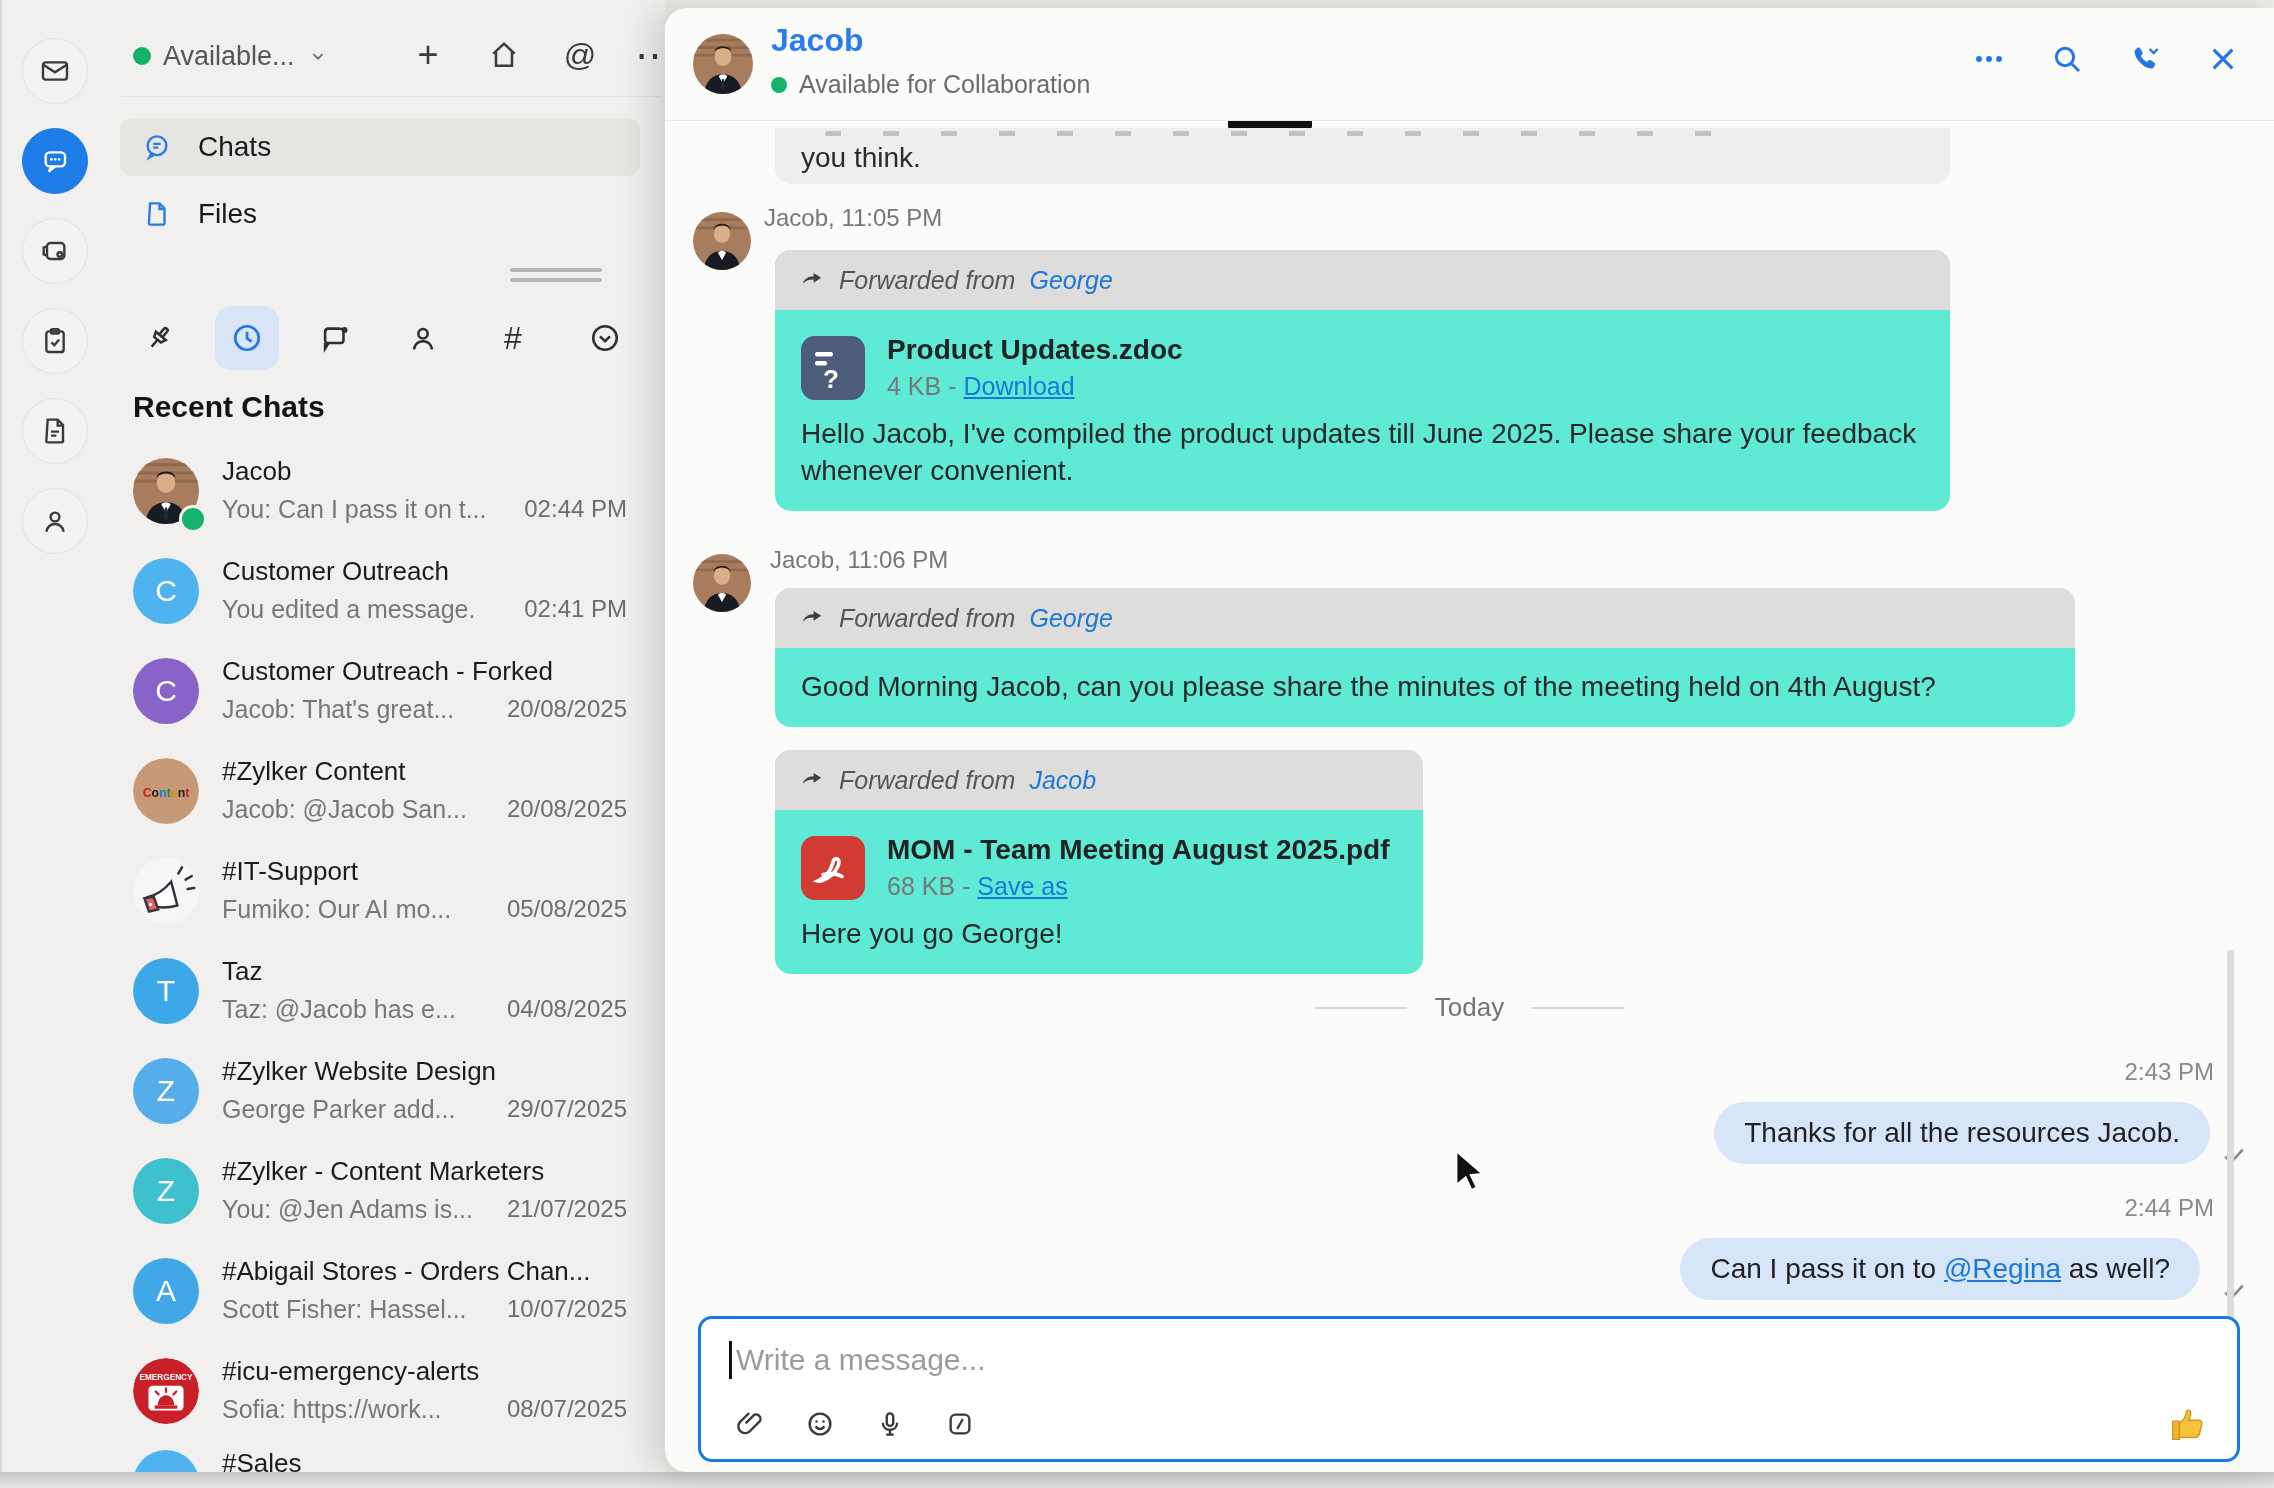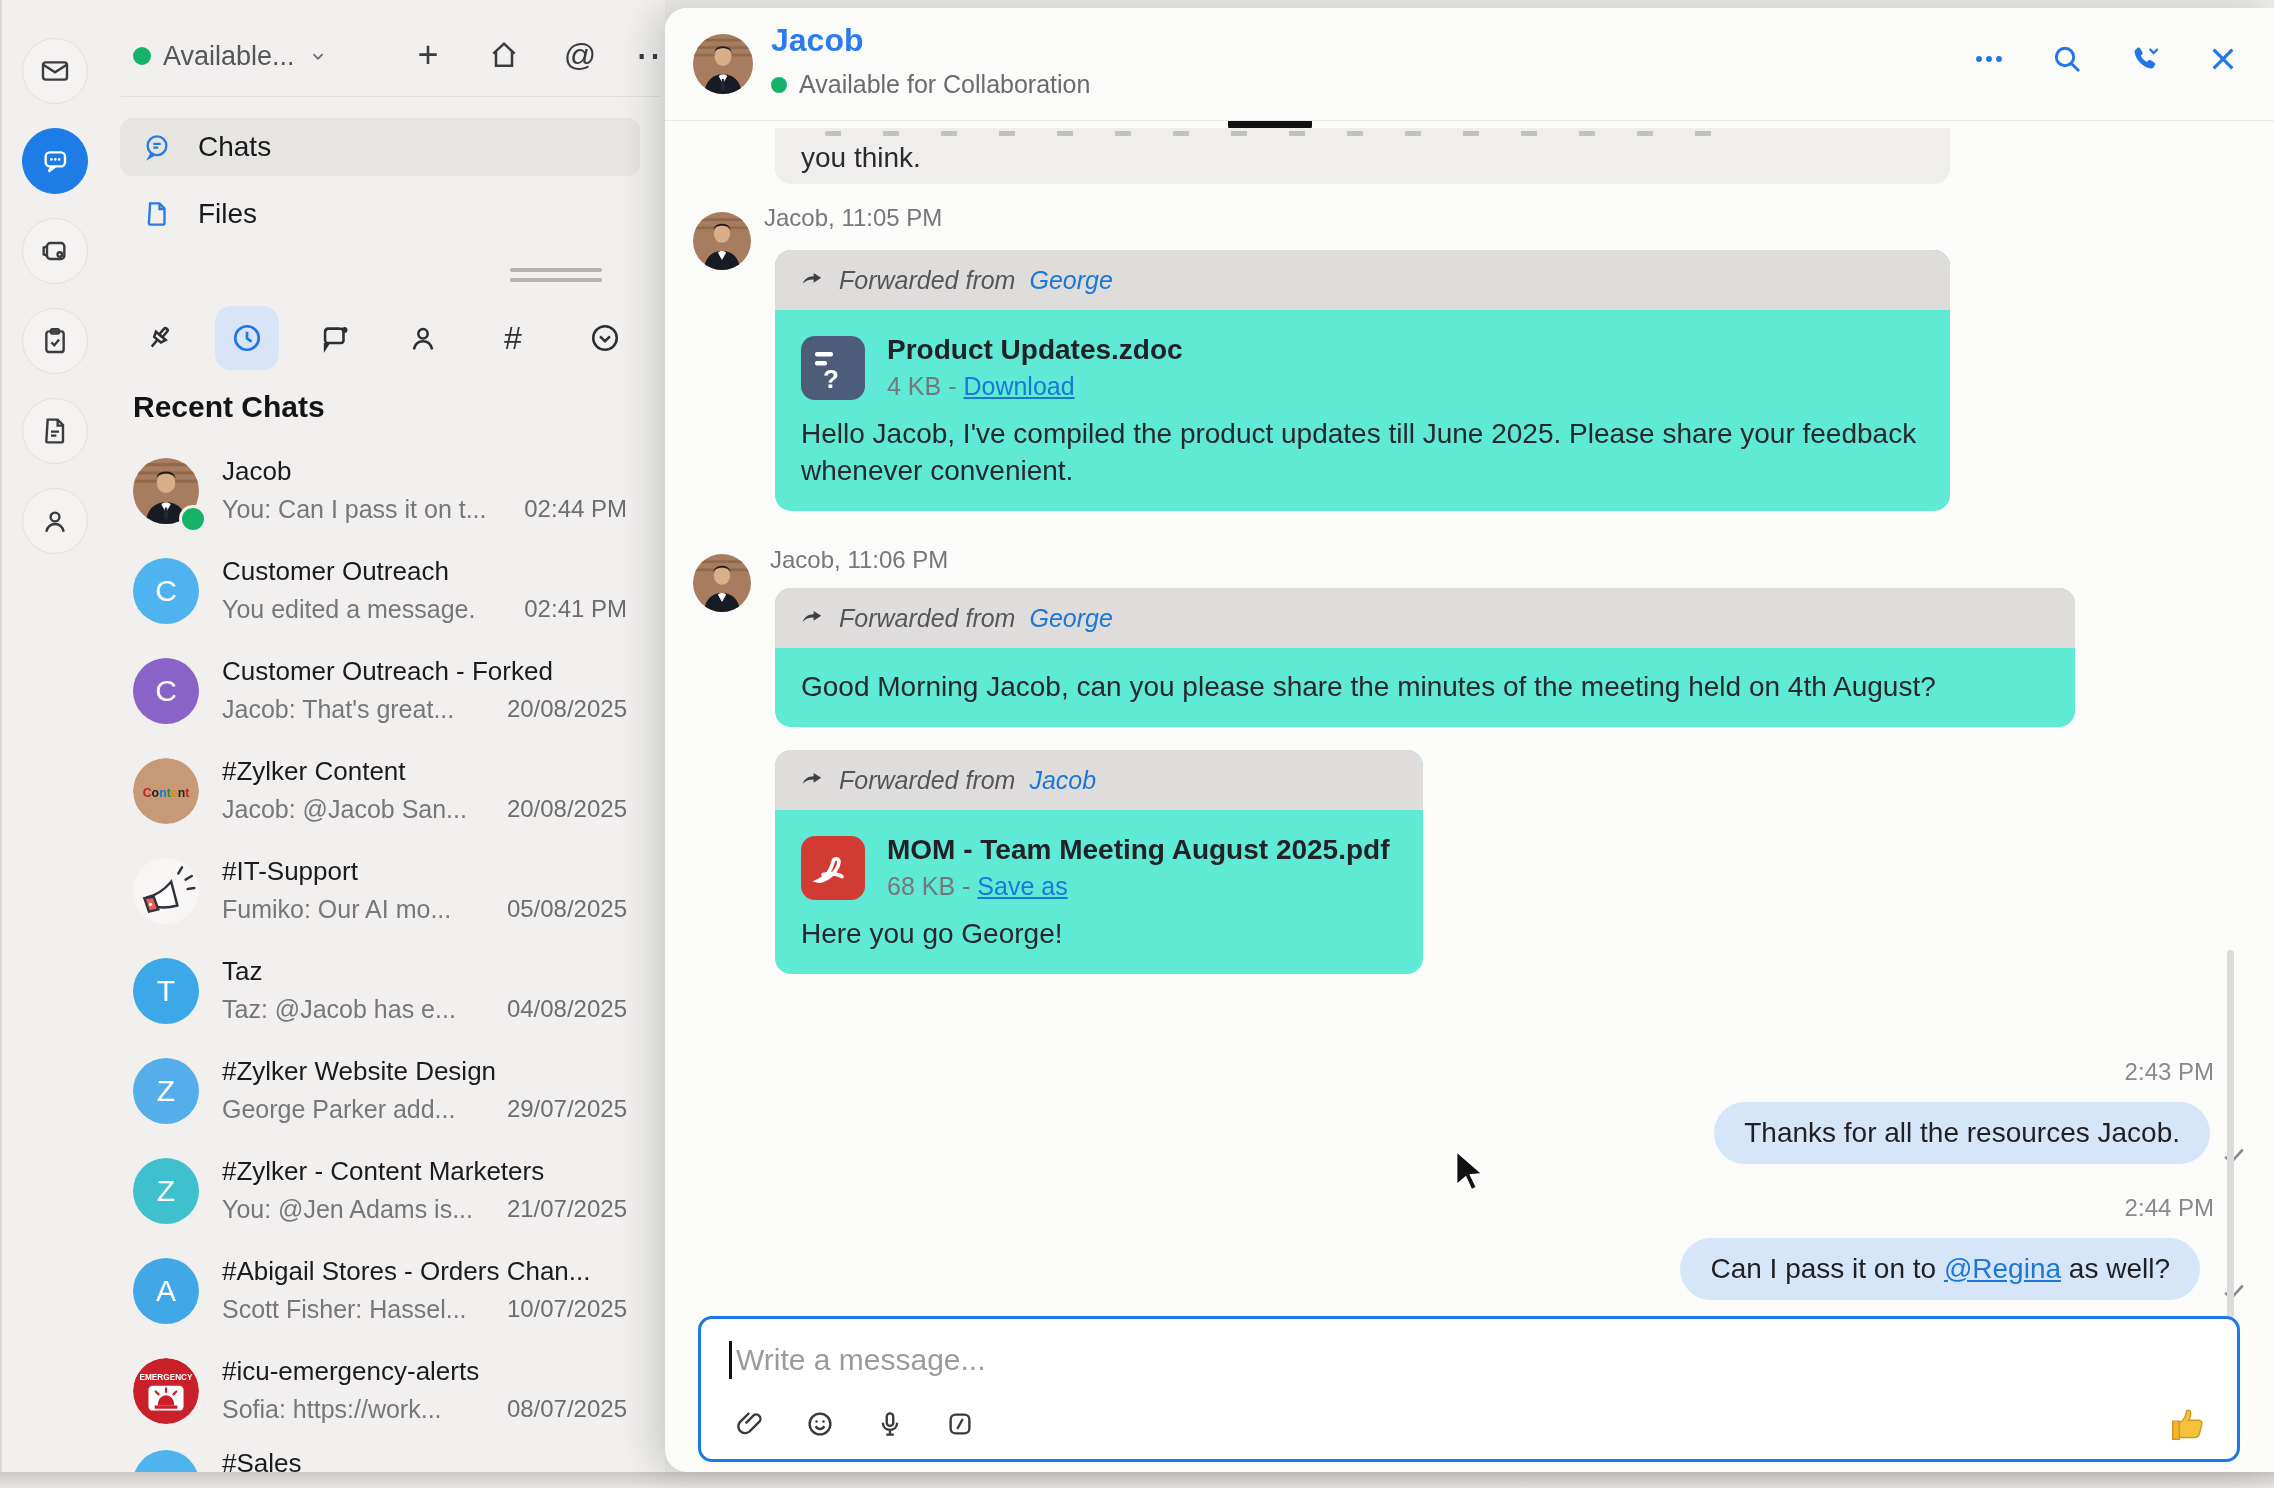--- a/index.html
+++ b/index.html
@@ -513,20 +513,25 @@
             </div>
             <div>
               <div class="file-name">MOM - Team Meeting August 2025.pdf</div>
               <div class="file-sub"><span>68 KB</span><span> - </span><span class="file-link">Save as</span></div>
             </div>
           </div>
           <div class="msg-text">Here you go George!</div>
         </div>
       </div>
 
+      <div class="today">
+        <div class="today-line"></div>
+        <div class="today-text">Today</div>
+        <div class="today-line"></div>
+      </div>
 
       <div class="ts" style="top:938px;right:60px">2:43 PM</div>
       <div class="out-bubble" style="top:982px;right:64px">
         <span>Thanks for all the resources Jacob.</span>
       </div>
       <svg class="tick" style="top:1022px;right:26px" viewBox="0 0 24 24" fill="none" stroke="#8a8a8e" stroke-width="2.2">
           <path d="M4.5 12.5l5 5 10-11"></path>
         </svg>
 
       <div class="ts" style="top:1074px;right:60px">2:44 PM</div>

